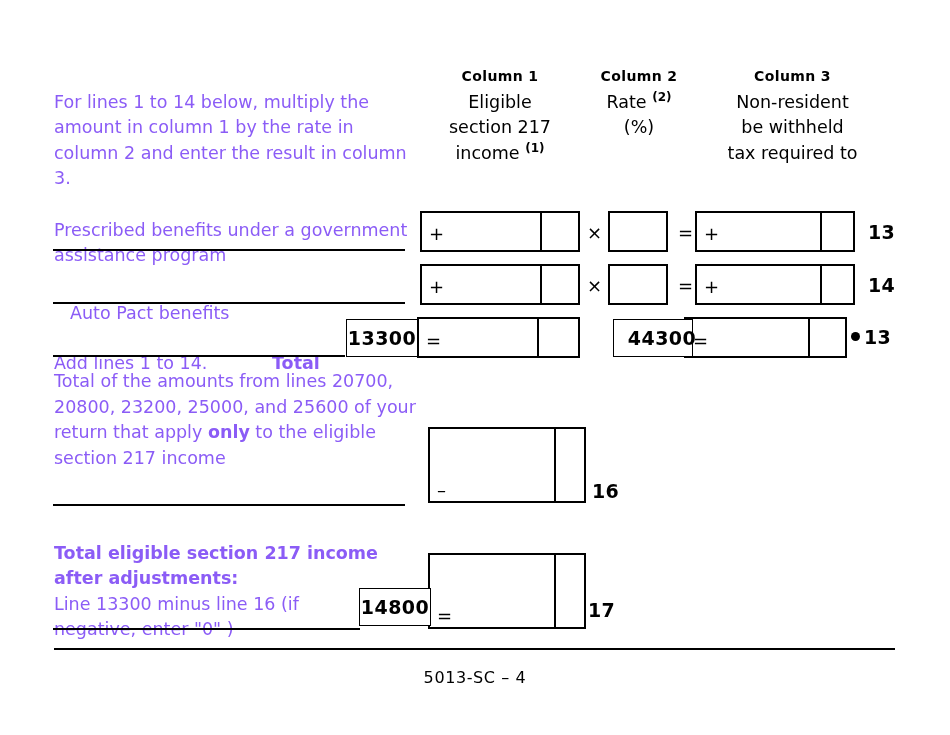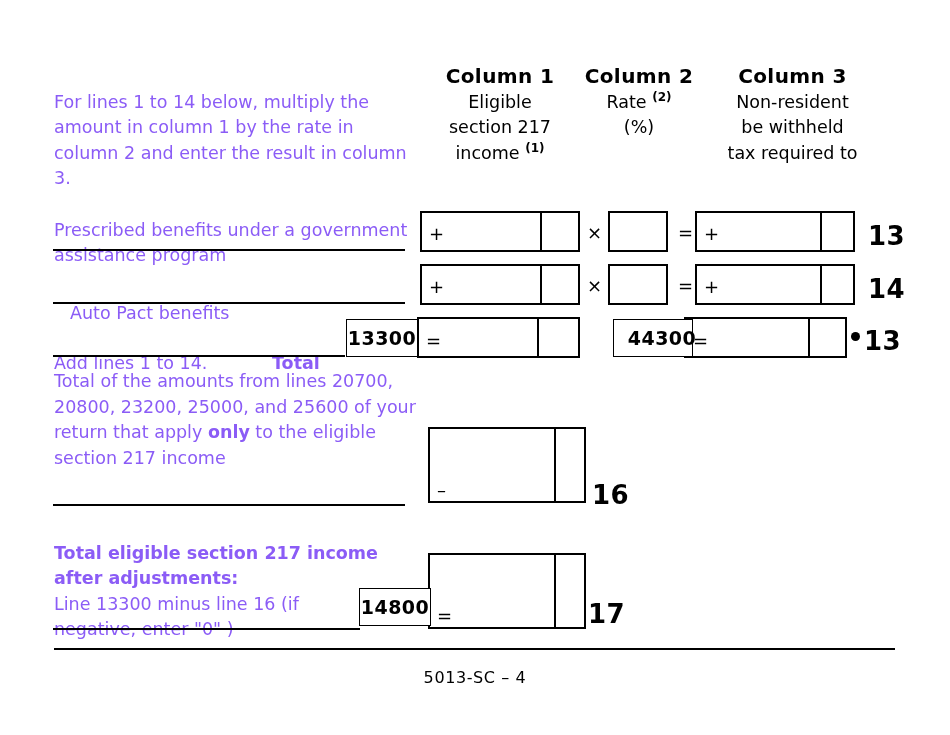--- a/index.html
+++ b/index.html
@@ -31,21 +31,21 @@
 
   
   .colhead {
     position: absolute;
     text-align: center;
     font-size: 17.5px;
     line-height: 25.5px;
   }
   .colhead .ch-title {
     font-weight: bold;
-    font-size: 20px;
+    font-size: 14px;
     display: block;
     letter-spacing: .4px;
   }
   .colhead .ch-sub { display: block; }
   sup.fn {
     font-weight: bold;
     font-size: 12px;
     vertical-align: super;
     line-height: 0;
   }
@@ -104,21 +104,21 @@
   .op {
     position: absolute;
     font-size: 18px;
     line-height: 1;
   }
 
   
   .lineno {
     position: absolute;
     font-weight: bold;
-    font-size: 26px;
+    font-size: 19px;
     line-height: 1;
     letter-spacing: .3px;
   }
   .bullet {
     position: absolute;
     width: 9px;
     height: 9px;
     border-radius: 50%;
     background: #000;
   }

